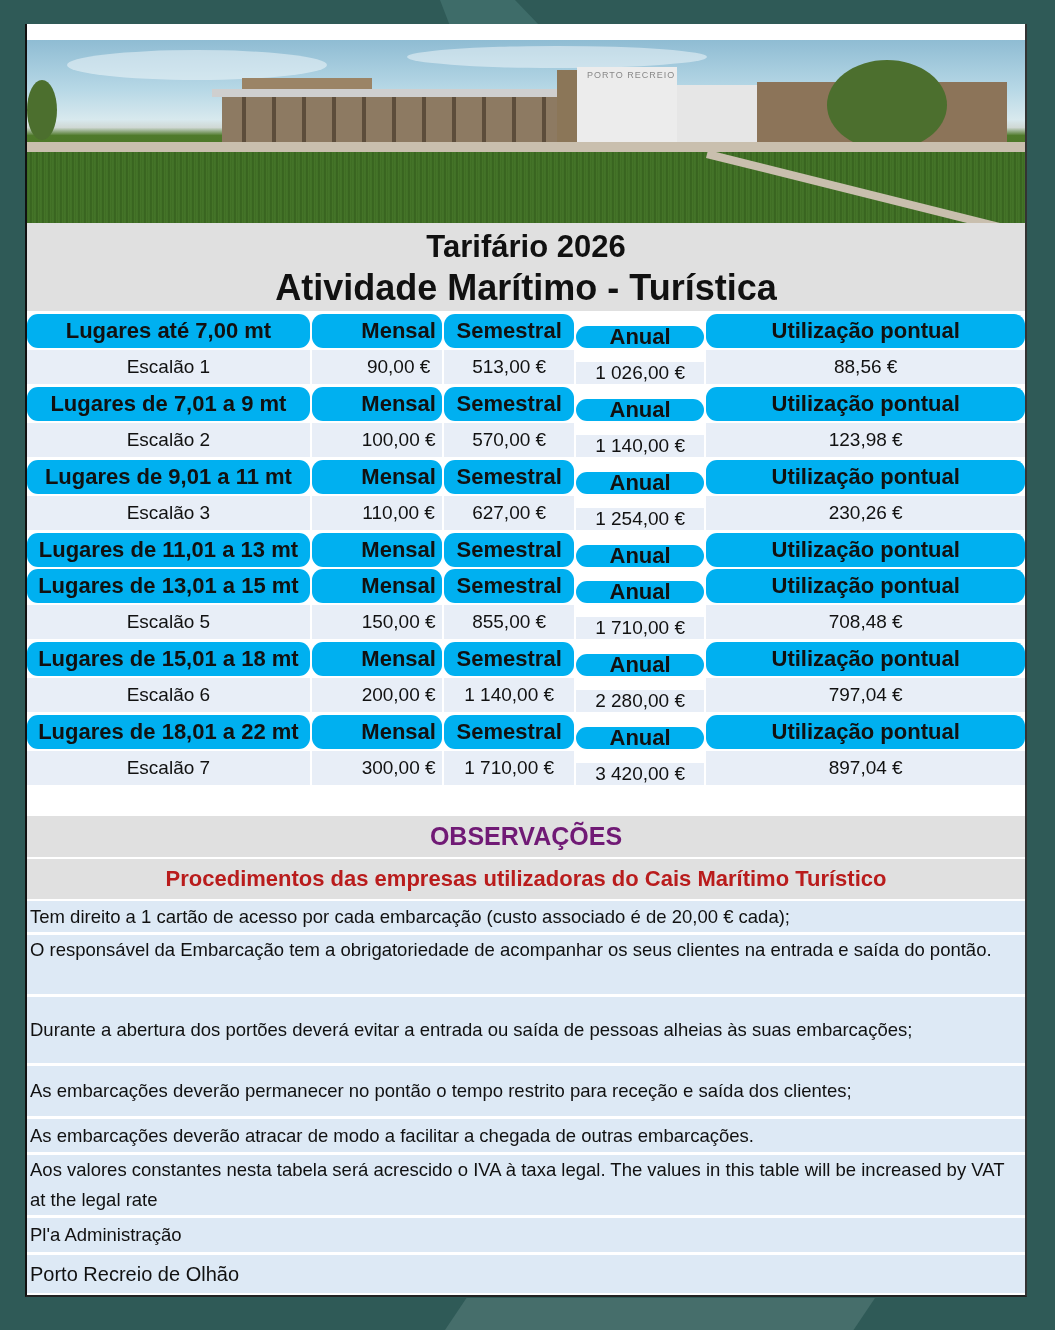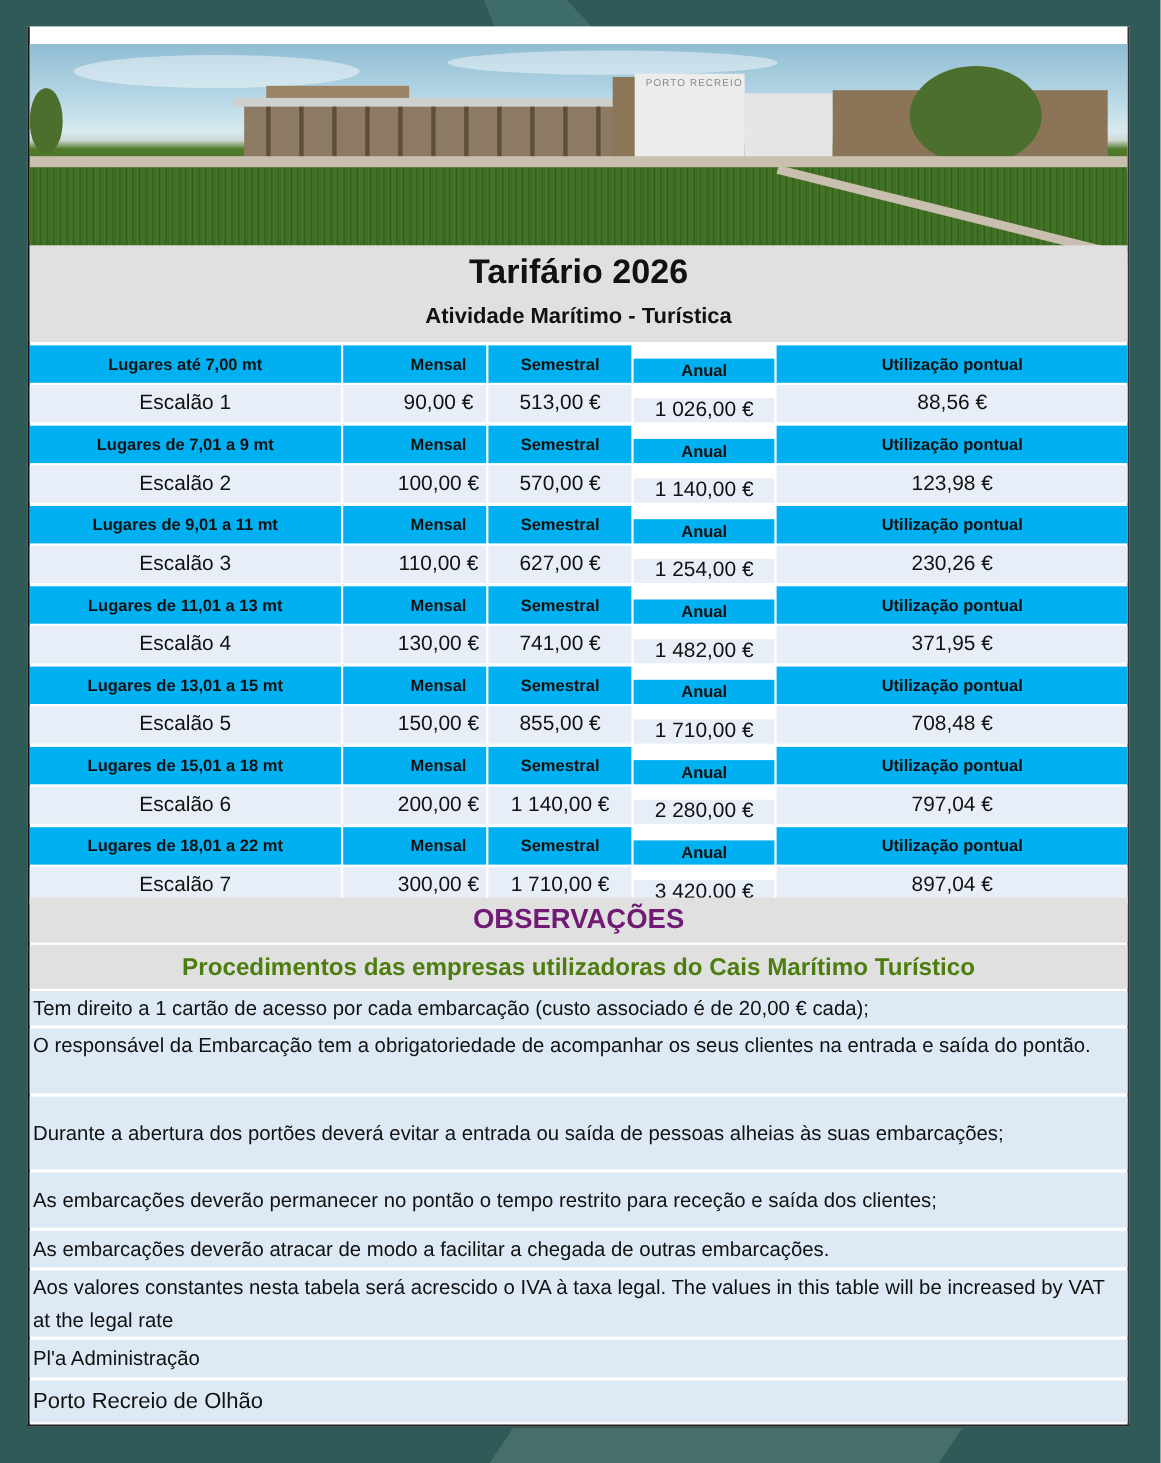--- a/index.html
+++ b/index.html
@@ -43,36 +43,36 @@
   .photo .path { position:absolute; left:0; top:102px; width:100%; height:14px; background:#c9bfae; }
   .photo .path2 { position:absolute; left:680px; top:110px; width:330px; height:8px; background:#c9bfae; transform:rotate(14deg); transform-origin:left; }
   .photo .grass { position:absolute; left:0; top:112px; width:100%; height:87px;
     background:repeating-linear-gradient(90deg, #3d6a22 0px, #46772a 2px, #355f1d 4px, #4a7b2c 6px); }
 
   .title-block {
     position:absolute; left:0; top:199px; width:100%; height:88px;
     background:#e0e0e0; text-align:center; color:#111; font-weight:bold;
   }
   .title-line1 { font-size:31px; line-height:40px; margin-top:4px; }
-  .title-line2 { font-size:20px; line-height:42px; }
+  .title-line2 { font-size:36px; line-height:42px; }
 
   .table { position:absolute; left:0; top:290px; width:100%; }
   .row { display:flex; height:34px; margin-bottom:2px; }
   .row.data { height:34px; margin-bottom:3px; }
   .cell { box-sizing:border-box; display:flex; align-items:center; justify-content:center;
           margin-right:2px; font-size:19px; color:#111; white-space:nowrap; }
   .cell:last-child { margin-right:0; }
-  .row.hdr .cell { background:#00b0f0; font-weight:bold; font-size:15px; }
+  .row.hdr .cell { background:#00b0f0; font-weight:bold; font-size:22px;border-radius:11px; }
   .row.data .cell { background:#e8eef7; }
   .c1 { width:284px; } .c2 { width:131px;padding-left:43px; } .c3 { width:130px; } .c4 { width:129px;margin-top:12px; } .c5 { width:320px; }
 
   .obs-title { position:absolute; left:0; top:792px; width:100%; height:41px; background:#e0e0e0;
                text-align:center; font-weight:bold; font-size:25px; line-height:41px; color:#701a75; }
   .obs-sub { position:absolute; left:0; top:835px; width:100%; height:40px; background:#e0e0e0;
-             text-align:center; font-weight:bold; font-size:22px; line-height:40px; color:#4d7c0f; }
+             text-align:center; font-weight:bold; font-size:22px; line-height:40px; color:#b91c1c; }
   .notes { position:absolute; left:0; top:877px; width:100%; }
   .note { background:#dde9f5; margin-bottom:3px; padding:0 3px; box-sizing:border-box;
           font-size:18.5px; color:#111; line-height:30px; display:flex; align-items:center; }
   .note.n1 { height:31px; }
   .note.n2 { height:59px; align-items:flex-start; }
   .note.n3 { height:66px; }
   .note.n4 { height:50px;text-align:center; }
   .note.n5 { height:33px; }
   .note.n6 { height:60px; align-items:flex-start; }
   .note.n7 { height:34px; }
@@ -170,27 +170,20 @@
       <div class="cell c5">230,26 €</div>
     </div>
 
     <div class="row hdr">
       <div class="cell c1">Lugares de 11,01 a 13 mt</div>
       <div class="cell c2">Mensal</div>
       <div class="cell c3">Semestral</div>
       <div class="cell c4">Anual</div>
       <div class="cell c5">Utilização pontual</div>
     </div>
-    <div class="row data">
-      <div class="cell c1">Escalão 4</div>
-      <div class="cell c2">130,00 €</div>
-      <div class="cell c3">741,00 €</div>
-      <div class="cell c4">1 482,00 €</div>
-      <div class="cell c5">371,95 €</div>
-    </div>
 
     <div class="row hdr">
       <div class="cell c1">Lugares de 13,01 a 15 mt</div>
       <div class="cell c2">Mensal</div>
       <div class="cell c3">Semestral</div>
       <div class="cell c4">Anual</div>
       <div class="cell c5">Utilização pontual</div>
     </div>
     <div class="row data">
       <div class="cell c1">Escalão 5</div>

